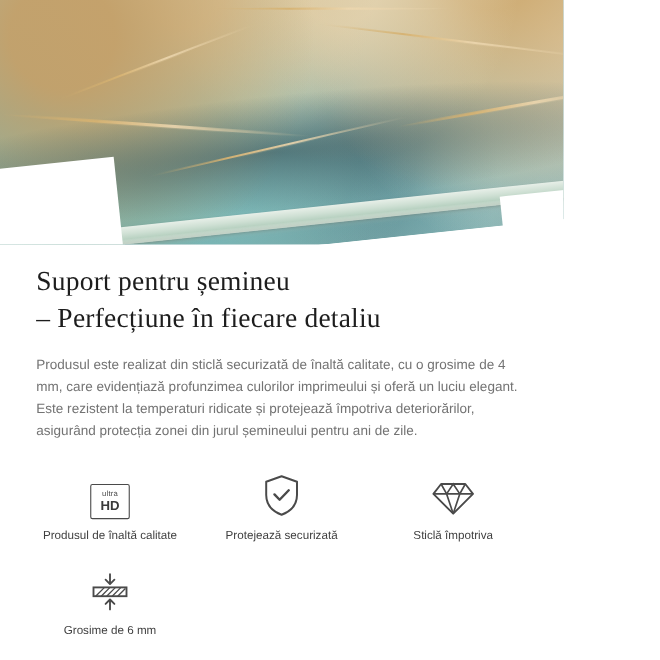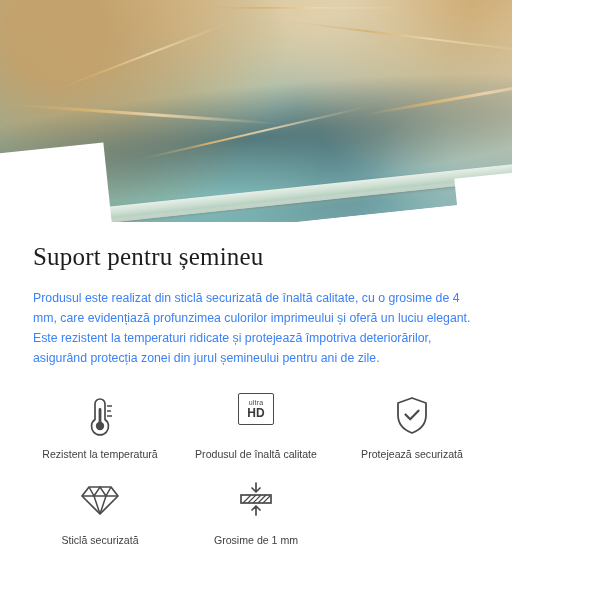--- a/index.html
+++ b/index.html
@@ -133,21 +133,21 @@
     line-height: 1.32;
     color: #1d1d1d;
     font-weight: 400;
     margin: 0 0 16px 0;
     letter-spacing: 0.2px;
   }
   .headline .line2 { display: block; }
   .body-copy {
     font-size: 12.3px;
     line-height: 1.62;
-    color: #3b82f6;
+    color: #737373;
     margin: 0;
     max-width: 540px;
   }
 
   
   .features {
     display: grid;
     grid-template-columns: repeat(3, 1fr);
     row-gap: 18px;
     padding: 24px 22px 0 22px;
@@ -155,21 +155,21 @@
   .feature {
     display: flex;
     flex-direction: column;
     align-items: center;
     text-align: center;
   }
   .feature-icon {
     width: 46px;
     height: 46px;
     display: flex;
-    align-items: flex-start;
+    align-items: flex-end;
     justify-content: center;
     margin-bottom: 9px;
   }
   .feature-label {
     font-size: 10.6px;
     color: #3f3f3f;
     line-height: 1.3;
   }
   .hd-box {
     width: 34px;
@@ -215,39 +215,27 @@
     <div class="glass-edge-shadow"></div>
     <div class="corner-white cw-left"></div>
     <div class="corner-white cw-right"></div>
     <div class="sparkle sp1"></div>
     <div class="sparkle sp2"></div>
   </div>
 
   <div class="content">
     <h1 class="headline">
       <span>Suport pentru șemineu</span>
+      <span class="line2">– Perfecțiune în fiecare detaliu</span>
     </h1>
     <p class="body-copy">Produsul este realizat din sticlă securizată de înaltă calitate, cu o grosime de 4 mm, care evidențiază profunzimea culorilor imprimeului și oferă un luciu elegant. Este rezistent la temperaturi ridicate și protejează împotriva deteriorărilor, asigurând protecția zonei din jurul șemineului pentru ani de zile.</p>
   </div>
 
   <div class="features">
 
-    <div class="feature">
-      <div class="feature-icon">
-        <svg width="40" height="44" viewBox="0 0 40 44">
-          <path d="M20 6 a5 5 0 0 1 5 5 v15.5 a8.5 8.5 0 1 1 -10 0 V11 a5 5 0 0 1 5 -5 z" fill="none" stroke="#4a4a4a" stroke-width="1.7"></path>
-          <circle cx="20" cy="33" r="4.2" fill="#4a4a4a"></circle>
-          <rect x="18.6" y="15" width="2.8" height="16" rx="1.4" fill="#4a4a4a"></rect>
-          <line x1="27" y1="13" x2="32" y2="13" stroke="#4a4a4a" stroke-width="1.5"></line>
-          <line x1="27" y1="18" x2="31" y2="18" stroke="#4a4a4a" stroke-width="1.5"></line>
-          <line x1="27" y1="23" x2="32" y2="23" stroke="#4a4a4a" stroke-width="1.5"></line>
-        </svg>
-      </div>
-      <div class="feature-label">Rezistent la temperatură</div>
-    </div>
 
     <div class="feature">
       <div class="feature-icon">
         <div class="hd-box">
           <div class="hd-top">ultra</div>
           <div class="hd-bottom">HD</div>
         </div>
       </div>
       <div class="feature-label">Produsul de înaltă calitate</div>
     </div>
@@ -265,30 +253,30 @@
     <div class="feature">
       <div class="feature-icon">
         <svg width="44" height="40" viewBox="0 0 44 40">
           <path d="M11 8 H33 L40 17 L22 35 L4 17 Z" fill="none" stroke="#4a4a4a" stroke-width="1.7" stroke-linejoin="round"></path>
           <path d="M4 17 H40" stroke="#4a4a4a" stroke-width="1.5"></path>
           <path d="M11 8 L16 17 L22 35" fill="none" stroke="#4a4a4a" stroke-width="1.5"></path>
           <path d="M33 8 L28 17 L22 35" fill="none" stroke="#4a4a4a" stroke-width="1.5"></path>
           <path d="M16 17 L22 8 L28 17" fill="none" stroke="#4a4a4a" stroke-width="1.5"></path>
         </svg>
       </div>
-      <div class="feature-label">Sticlă securizată</div>
+      <div class="feature-label">Sticlă împotriva</div>
     </div>
 
 
     <div class="feature">
       <div class="feature-icon">
         <svg width="44" height="40" viewBox="0 0 44 40">
           <path d="M22 4 V12 M18 9 L22 13 L26 9" fill="none" stroke="#4a4a4a" stroke-width="1.7" stroke-linecap="round" stroke-linejoin="round"></path>
           <rect x="7" y="16" width="30" height="8" fill="none" stroke="#4a4a4a" stroke-width="1.7"></rect>
           <path d="M9 24 L17 16 M14 24 L22 16 M19 24 L27 16 M24 24 L32 16 M29 24 L36 17" stroke="#4a4a4a" stroke-width="1.2"></path>
           <path d="M22 36 V28 M18 31 L22 27 L26 31" fill="none" stroke="#4a4a4a" stroke-width="1.7" stroke-linecap="round" stroke-linejoin="round"></path>
         </svg>
       </div>
-      <div class="feature-label">Grosime de 1 mm</div>
+      <div class="feature-label">Grosime de 6 mm</div>
     </div>
 
   </div>
 </div>
 
 </body></html>

